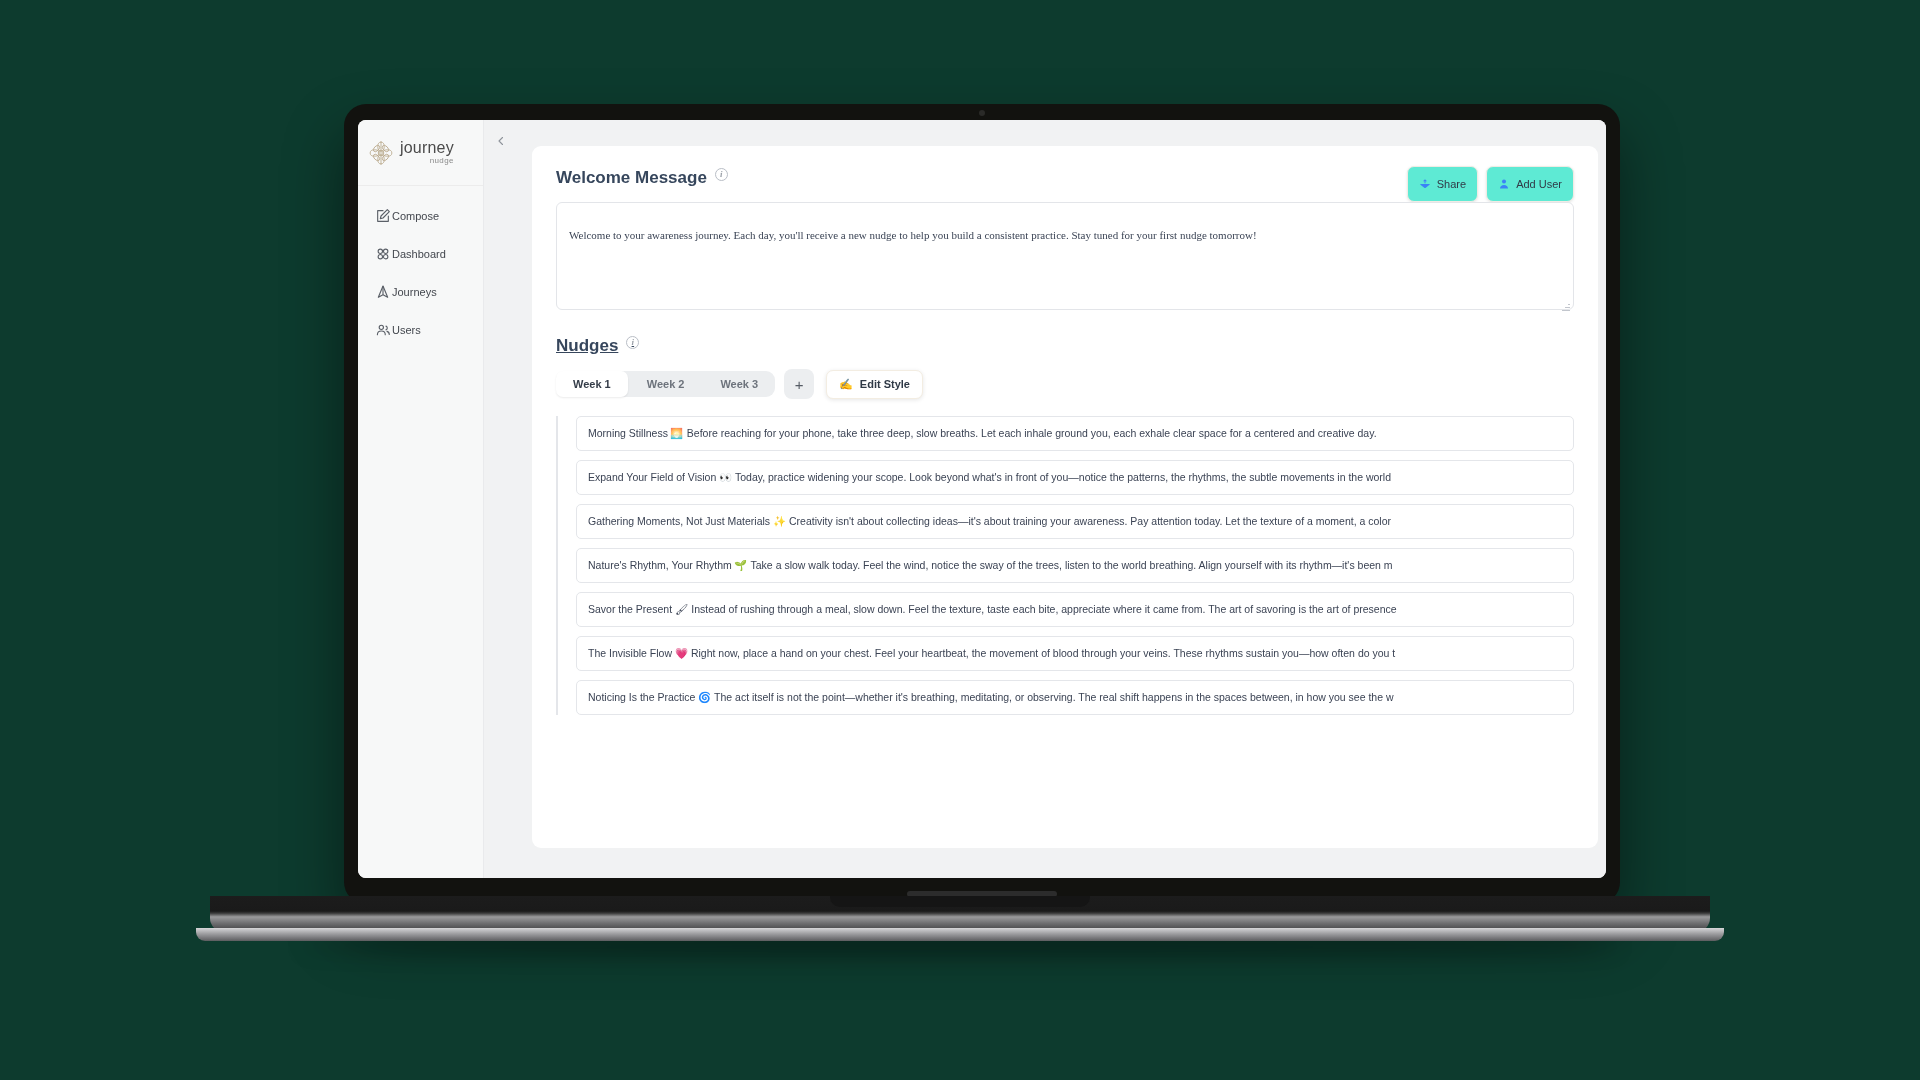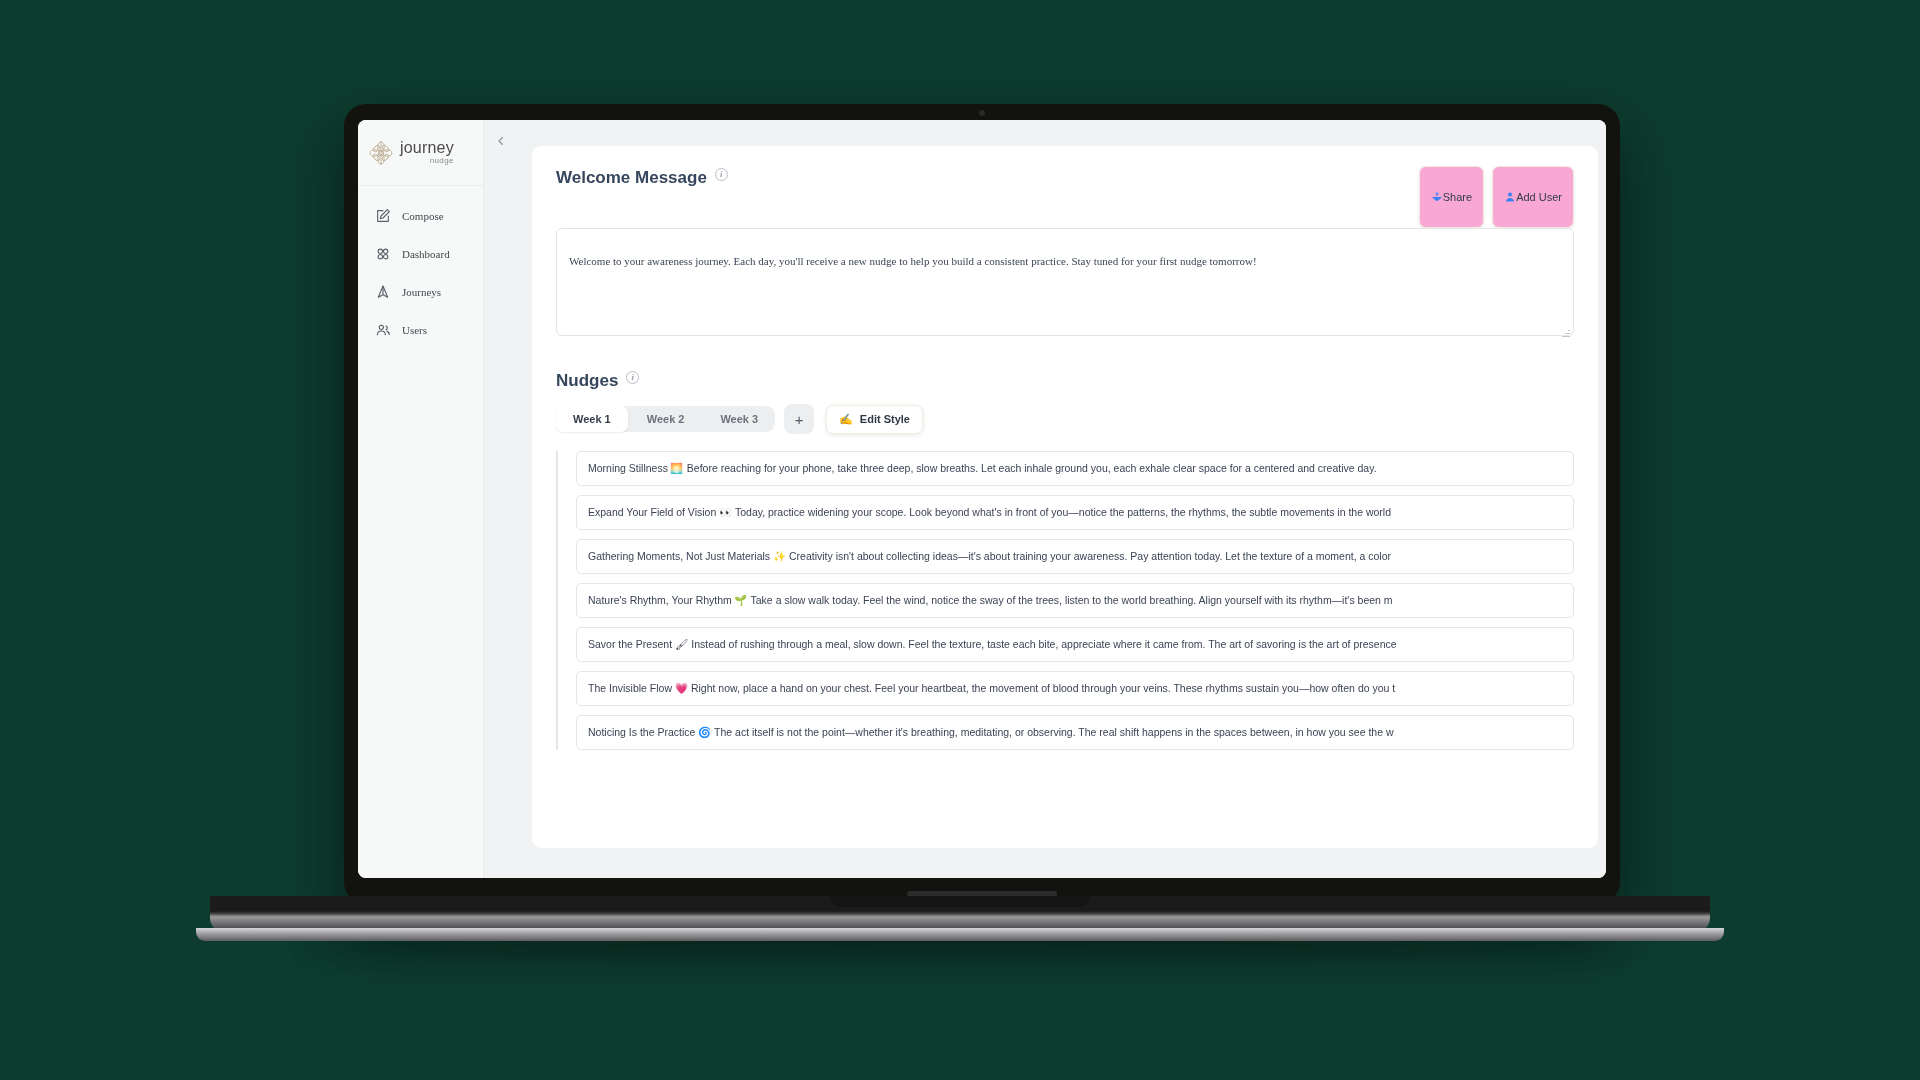--- a/index.html
+++ b/index.html
@@ -136,26 +136,24 @@
     color: #8a8a8a;
     align-self: flex-end;
     margin-top: 1px;
     letter-spacing: .4px;
   }
 
   .nav { padding: 14px 0 0 0; flex: 1; }
   .nav-item {
     display: flex;
     align-items: center;
-    gap: 10px;
     padding: 7px 10px;
     margin: 0 6px 6px 6px;
     border-radius: 7px;
     cursor: pointer;
-    font-family: Liberation Serif, serif;
   }
   .nav-ico {
     width: 18px; height: 18px;
     flex: 0 0 18px;
     display: flex; align-items: center; justify-content: center;
     color: #5b6068;
   }
   .nav-label {
     font-size: 11px;
     color: #43474e;
@@ -219,28 +217,29 @@
     font-family: "Liberation Serif", serif;
     display: inline-flex;
     align-items: center;
     justify-content: center;
     line-height: 1;
     cursor: pointer;
   }
 
   .head-actions { display: flex; gap: 8px; margin-top: -2px; }
   .pill-btn {
-    background: #f9a8d4;
+    background: #5eead4;
     border: 1px solid #f0ece4;
     border-radius: 7px;
-    padding: 24px 11px;
+    padding: 11px 11px;
     font-size: 11px;
     color: #313a47;
     display: flex;
     align-items: center;
+    gap: 6px;
     box-shadow: 0 1px 3px rgba(0,0,0,.10);
     cursor: pointer;
     white-space: nowrap;
   }
   .btn-ico { width: 12px; height: 12px; display:flex; align-items:center; justify-content:center; color:#3b82f6; }
 
   .welcome-box {
     border: 1px solid #e3e5e9;
     border-radius: 6px;
     height: 108px;
@@ -272,21 +271,21 @@
   .resize-grip span {
     position: absolute;
     right: 0;
     height: 1px;
     background: #c2c6cd;
   }
   .resize-grip span:nth-child(1){ bottom:0; width:8px; }
   .resize-grip span:nth-child(2){ bottom:3px; width:5px; }
   .resize-grip span:nth-child(3){ bottom:6px; width:2px; }
 
-  .nudges-title { margin-top: 31px; }
+  .nudges-title { margin-top: 22px; text-decoration: underline; }
 
   .tabs-row {
     display: flex;
     align-items: center;
     gap: 9px;
     margin-top: 13px;
   }
   .tabs-group {
     background: #eceef0;
     border-radius: 9px;

